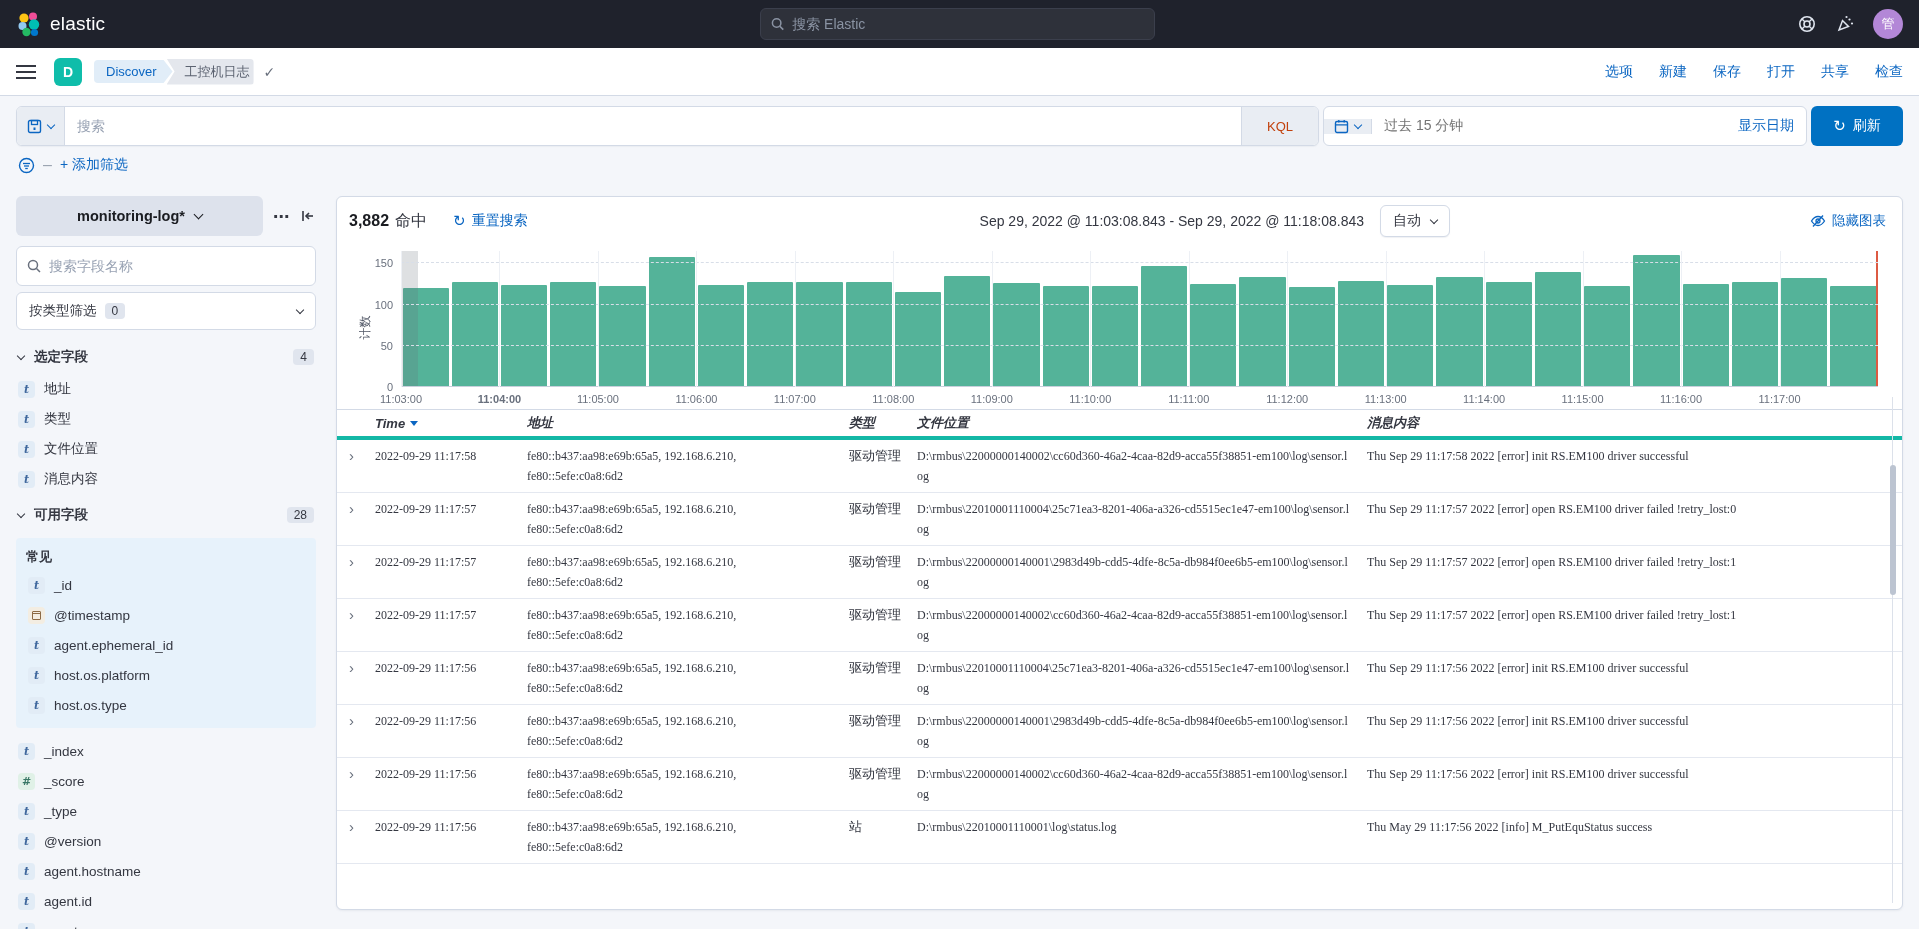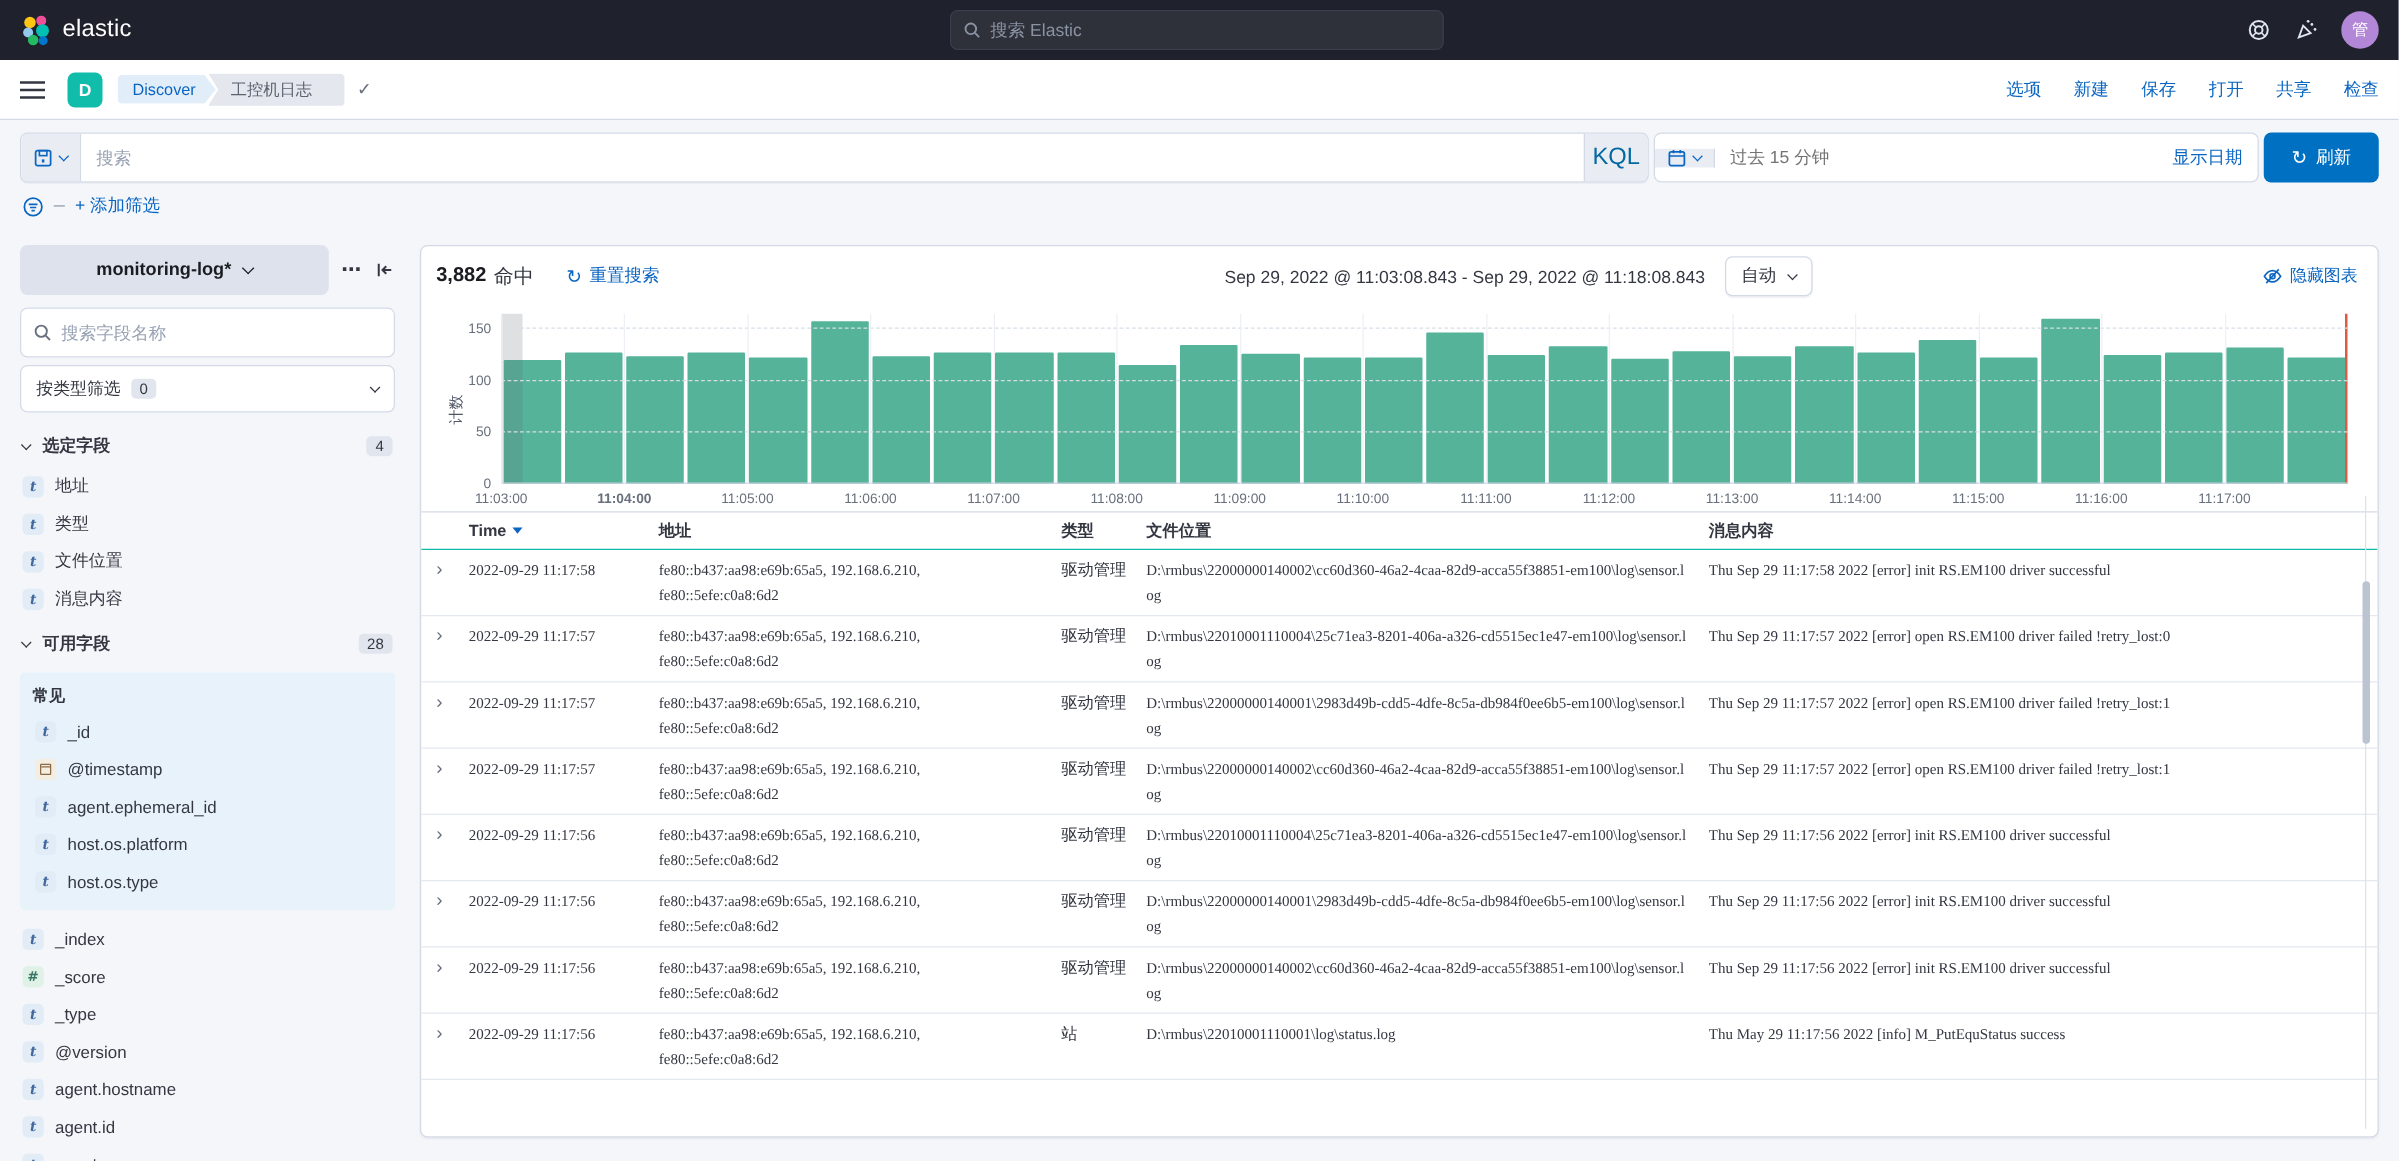--- a/index.html
+++ b/index.html
@@ -20,35 +20,35 @@
     display:flex; align-items:center; justify-content:center; }
 
   
   .app-toolbar { height:48px; background:#fff; border-bottom:1px solid #D3DAE6; display:flex; align-items:center; padding:0 16px; }
   .hamburger { width:20px; height:14px; border-top:2px solid #343741; border-bottom:2px solid #343741; position:relative; margin-right:18px; cursor:pointer; }
   .hamburger::after { content:""; position:absolute; left:0; right:0; top:4px; height:2px; background:#343741; }
   .d-badge { width:28px; height:28px; border-radius:6px; background:#0FBDAA; color:#fff; font-weight:bold; font-size:14px;
     display:flex; align-items:center; justify-content:center; margin-right:12px; }
   .crumb-app { background:#E1EDF8; color:#0b66c2; font-size:13px; padding:4px 16px 4px 12px; 
     clip-path:polygon(0 0,calc(100% - 9px) 0,100% 50%,calc(100% - 9px) 100%,0 100%); border-radius:4px 0 0 4px; }
-  .crumb-page { background:#E4E7ED; color:#5b6270; font-size:13px; padding:4px 26px 4px 18px; margin-left:-6px;
+  .crumb-page { background:#E4E7ED; color:#5b6270; font-size:13px; padding:4px 4px 4px 18px; margin-left:-6px;
     clip-path:polygon(0 0,100% 0,100% 100%,0 100%,8px 50%); border-radius:0 4px 4px 0; }
   .crumb-check { color:#69707D; margin-left:10px; font-size:14px; }
   .toolbar-actions { margin-left:auto; display:flex; gap:26px; }
   .menu-link { color:#0b66c2; font-size:14px; cursor:pointer; }
 
   
   .query-row { display:flex; align-items:center; padding:10px 16px 6px 16px; gap:4px; }
   .search-control { flex:0 0 1303px; height:40px; background:#fff; border:1px solid #D3DAE6; border-radius:6px;
     display:flex; align-items:stretch; overflow:hidden; box-shadow:0 1px 1px rgba(152,162,179,.1); }
   .prepend { background:#E9EDF3; display:flex; align-items:center; gap:6px; padding:0 10px; border-right:1px solid #D3DAE6; color:#0b66c2; }
   .search-control input { flex:1; border:none; outline:none; font-size:14px; padding:0 12px; color:#343741; font-family:"Liberation Sans",sans-serif;}
   .search-control input::placeholder { color:#98A2B3; }
-  .kql-chip { background:#E9EDF3; border-left:1px solid #D3DAE6; display:flex; align-items:center; padding:0 6px;
-    color:#0369a1; font-size:19px; }
+  .kql-chip { background:#E9EDF3; border-left:1px solid #D3DAE6; display:flex; align-items:center; padding:0 25px;
+    color:#c2410c; font-size:13px; }
   .datepicker { flex:1; height:40px; background:#fff; border:1px solid #D3DAE6; border-radius:6px; display:flex; align-items:center; overflow:hidden; }
   .date-value { font-size:14px; color:#737373; padding:0 12px; }
   .show-dates { margin-left:auto; color:#0b66c2; font-size:14px; padding:0 12px; cursor:pointer; }
   .refresh-btn { flex:0 0 92px; height:40px; background:#0071C2; border:none; border-radius:6px; color:#fff; font-size:14px;
     display:flex; align-items:center; justify-content:center; gap:7px; cursor:pointer; font-family:"Liberation Sans",sans-serif; }
   .filter-row { display:flex; align-items:center; gap:8px; padding:4px 16px 10px 18px; }
   .add-filter { color:#0b66c2; font-size:14px; cursor:pointer; }
   .filter-dash { color:#9aa3b0; }
 
   
@@ -102,21 +102,21 @@
   .ylabel { position:absolute; left:-48px; top:50%; transform:rotate(-90deg) translateX(0); transform-origin:center; font-size:12px; color:#505665; }
   .partial-overlay { position:absolute; top:0; bottom:0; left:0; width:1.15%; background:rgba(105,112,125,.22); }
   .now-line { position:absolute; top:0; bottom:0; right:0; width:2px; background:#DD5A43; }
   .xticks { position:relative; height:18px; margin-top:4px; }
   .xtick { position:absolute; transform:translateX(-50%); font-size:11px; color:#69707D; white-space:nowrap; top:2px; }
   .xlabel { text-align:center; font-size:12px; font-weight:bold; color:#343741; margin:8px 0 10px 0; }
 
   
   .doc-table { border-top:1px solid #D3DAE6; }
   .tbl-grid { display:grid; grid-template-columns:30px 152px 322px 68px 450px 1fr; padding:0 10px 0 8px; }
-  .tbl-head { border-bottom:1px solid #14b8a6; height:30px; align-items:center; }
+  .tbl-head { border-bottom:4px solid #14b8a6; height:30px; align-items:center;font-style:italic; }
   .tbl-head .th { font-size:13px; font-weight:bold; color:#343741; display:flex; align-items:center; gap:5px; cursor:pointer; }
   .sort-arrow { width:0; height:0; border-left:4px solid transparent; border-right:4px solid transparent; border-top:5px solid #0b66c2; }
   .tbl-row { border-bottom:1px solid #E4E8F0; min-height:53px; padding-top:6px; padding-bottom:6px; }
   .mono { font-family:Liberation Serif, serif; font-size:12px; line-height:20px; color:#343741; }
   .cell-addr { white-space:pre-line; }
   .cell-break { word-break:break-all; padding-right:14px; }
   .expand-cell { color:#69707D; font-size:15px; line-height:20px; padding-left:4px; cursor:pointer; }
   .cjk-cell { font-size:13px; line-height:20px; }
   .scroll-track { position:absolute; right:9px; top:200px; bottom:6px; width:1px; background:#DCE1EA; }
   .scroll-thumb { position:absolute; right:6px; top:268px; width:6px; height:130px; border-radius:3px; background:#BCC4D1; }

